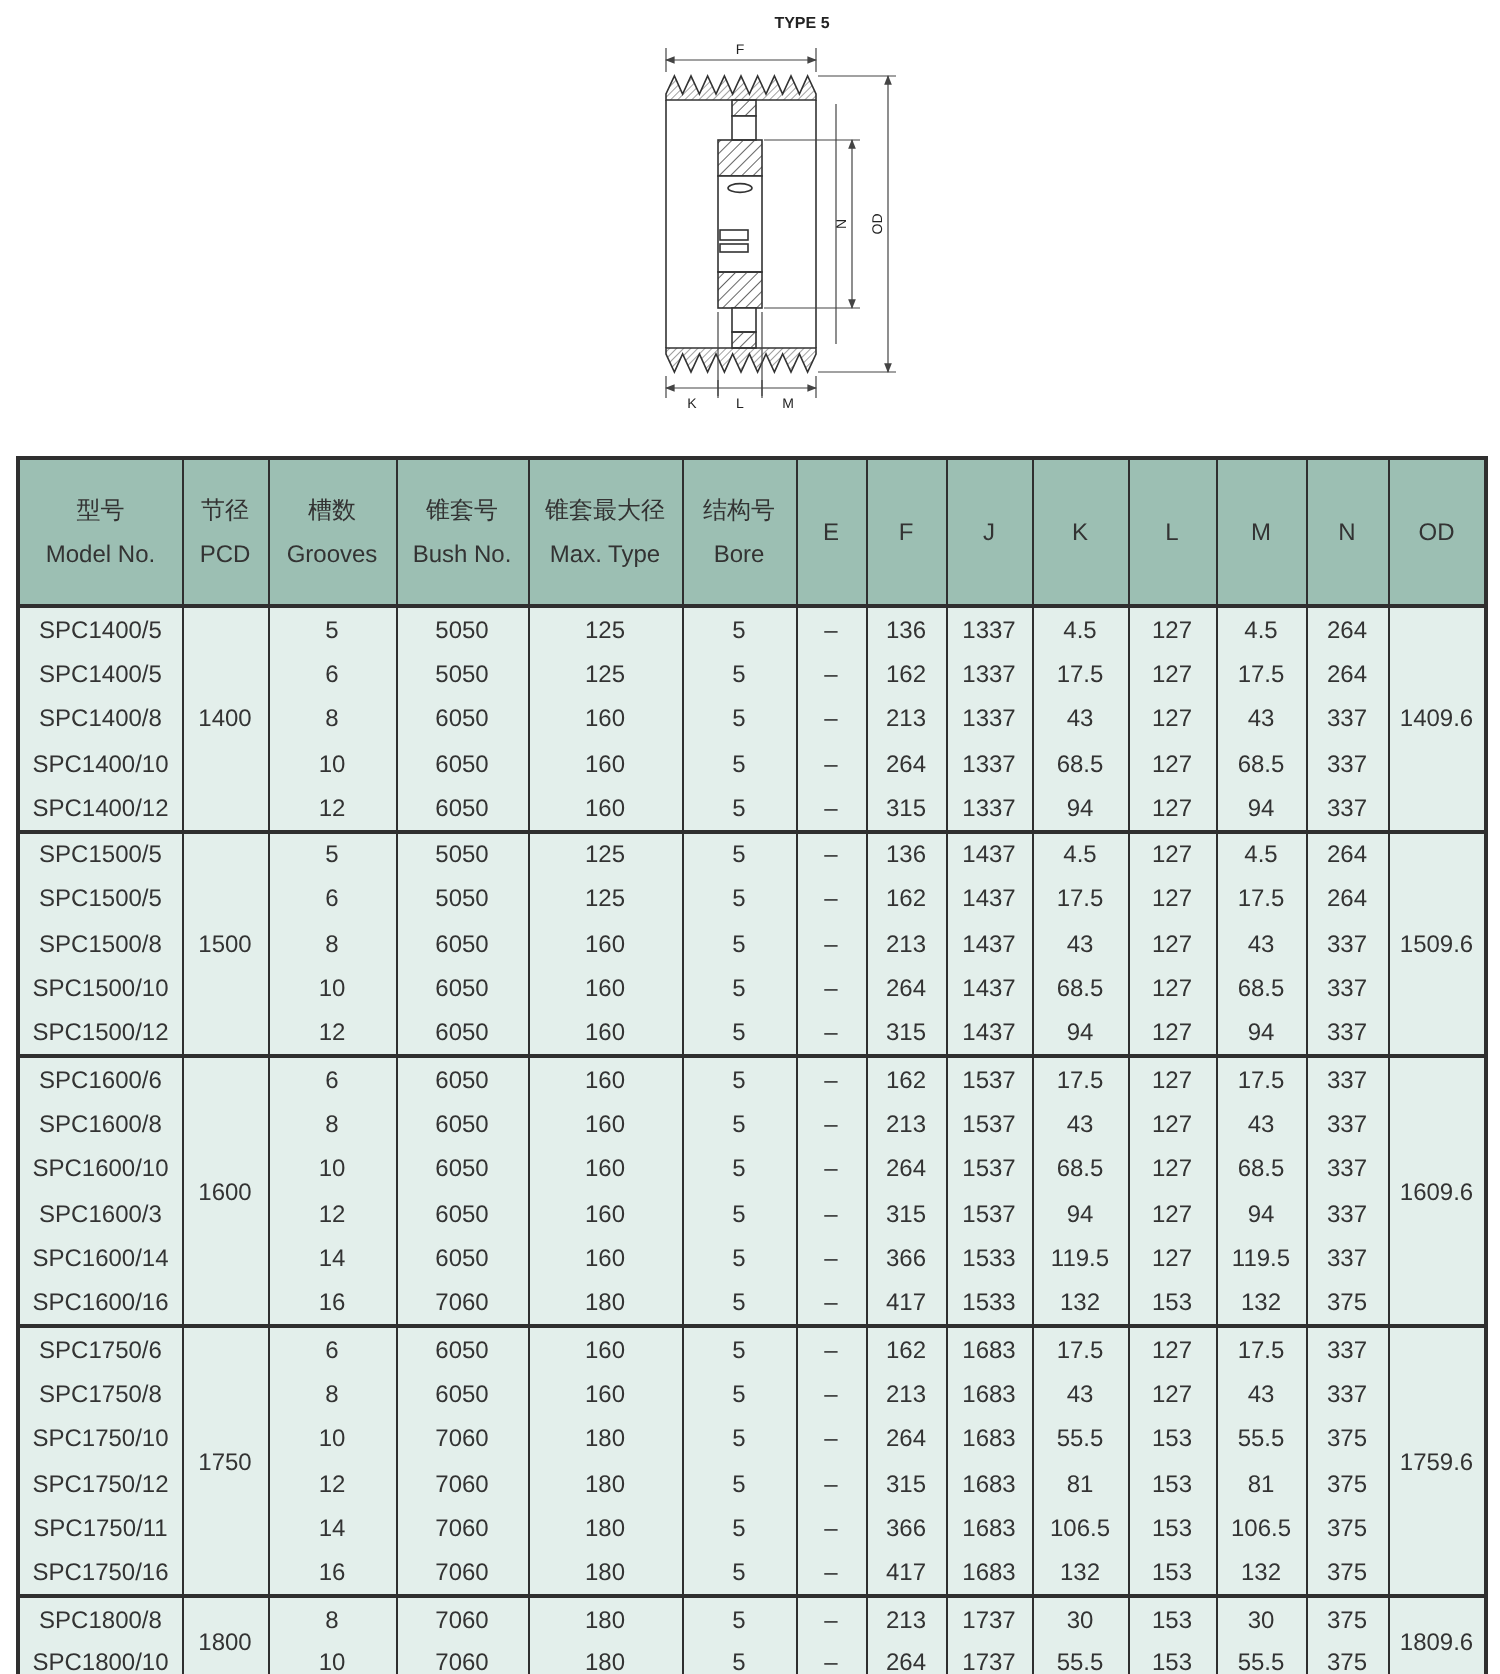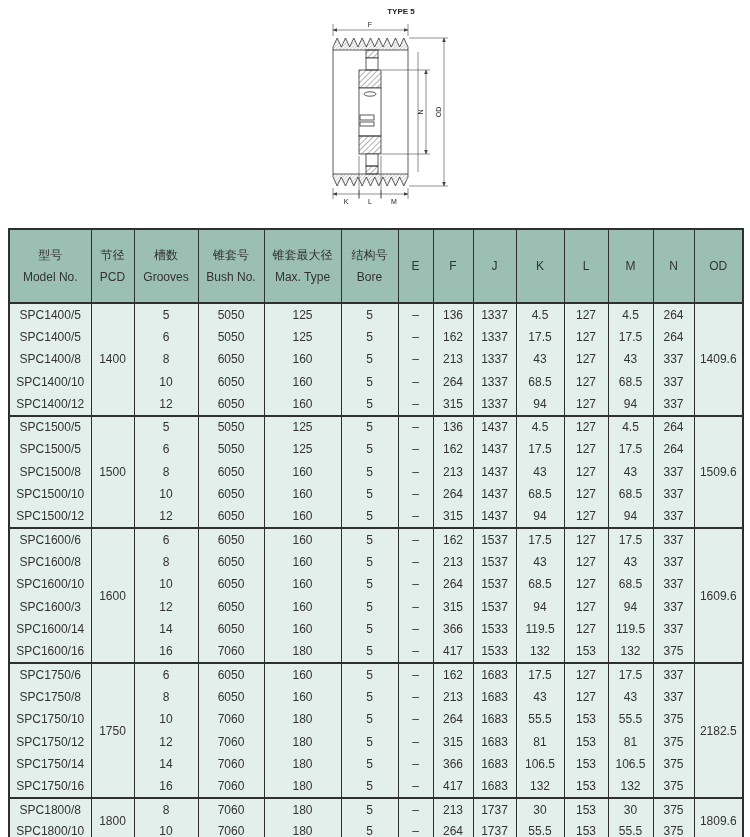--- a/index.html
+++ b/index.html
@@ -407,21 +407,21 @@
         <td>6050</td>
         <td>160</td>
         <td>5</td>
         <td>–</td>
         <td>162</td>
         <td>1683</td>
         <td>17.5</td>
         <td>127</td>
         <td>17.5</td>
         <td>337</td>
-        <td rowspan="6">2182.5</td>
+        <td rowspan="6">1759.6</td>
       </tr>
       <tr>
         <td>SPC1750/8</td>
         <td>8</td>
         <td>6050</td>
         <td>160</td>
         <td>5</td>
         <td>–</td>
         <td>213</td>
         <td>1683</td>
@@ -452,21 +452,21 @@
         <td>5</td>
         <td>–</td>
         <td>315</td>
         <td>1683</td>
         <td>81</td>
         <td>153</td>
         <td>81</td>
         <td>375</td>
       </tr>
       <tr>
-        <td>SPC1750/14</td>
+        <td>SPC1750/11</td>
         <td>14</td>
         <td>7060</td>
         <td>180</td>
         <td>5</td>
         <td>–</td>
         <td>366</td>
         <td>1683</td>
         <td>106.5</td>
         <td>153</td>
         <td>106.5</td>

